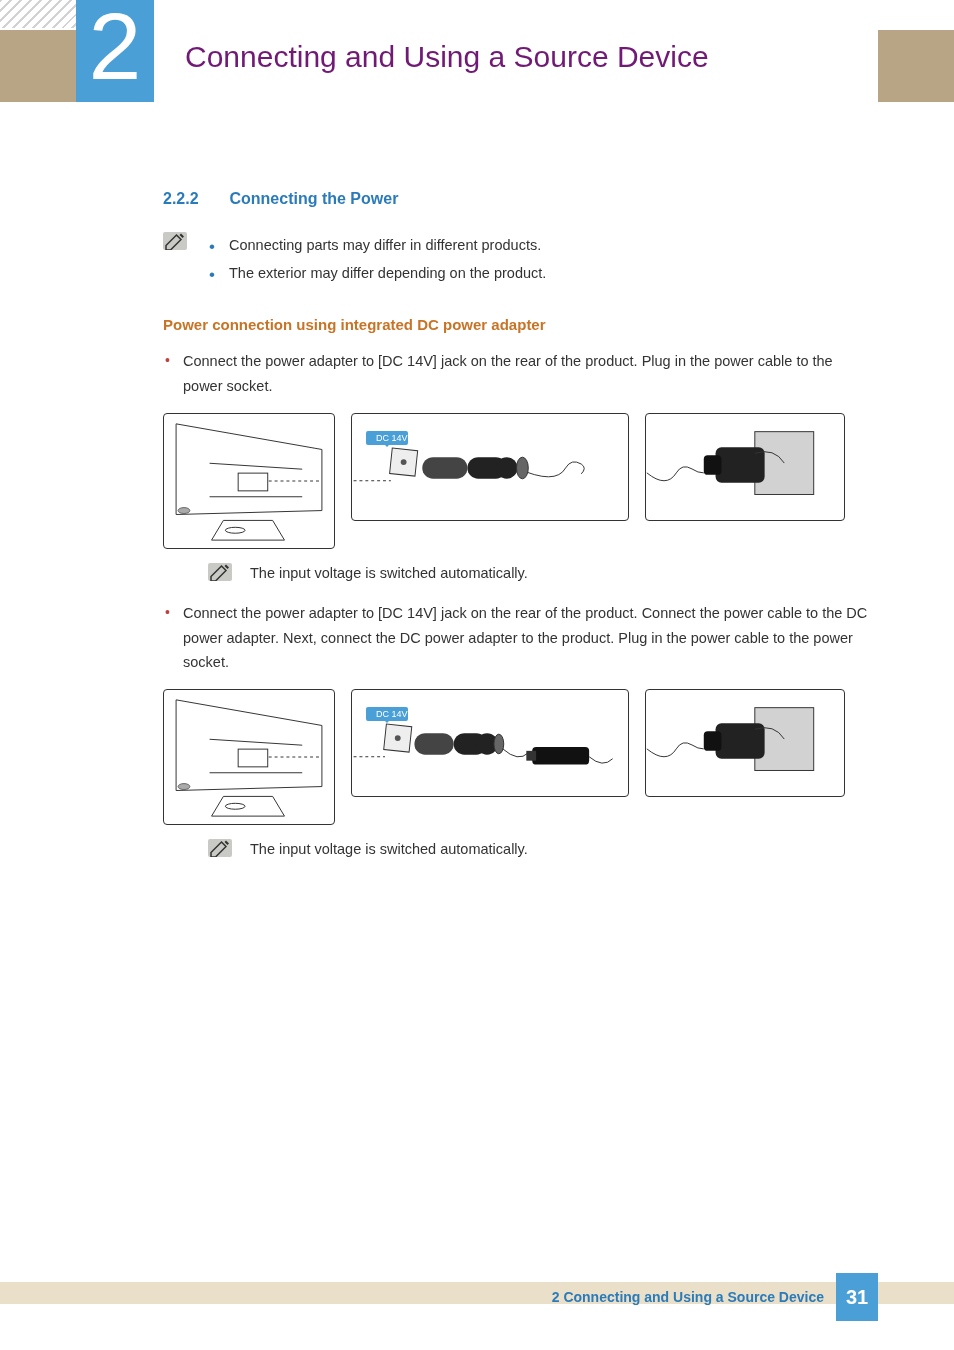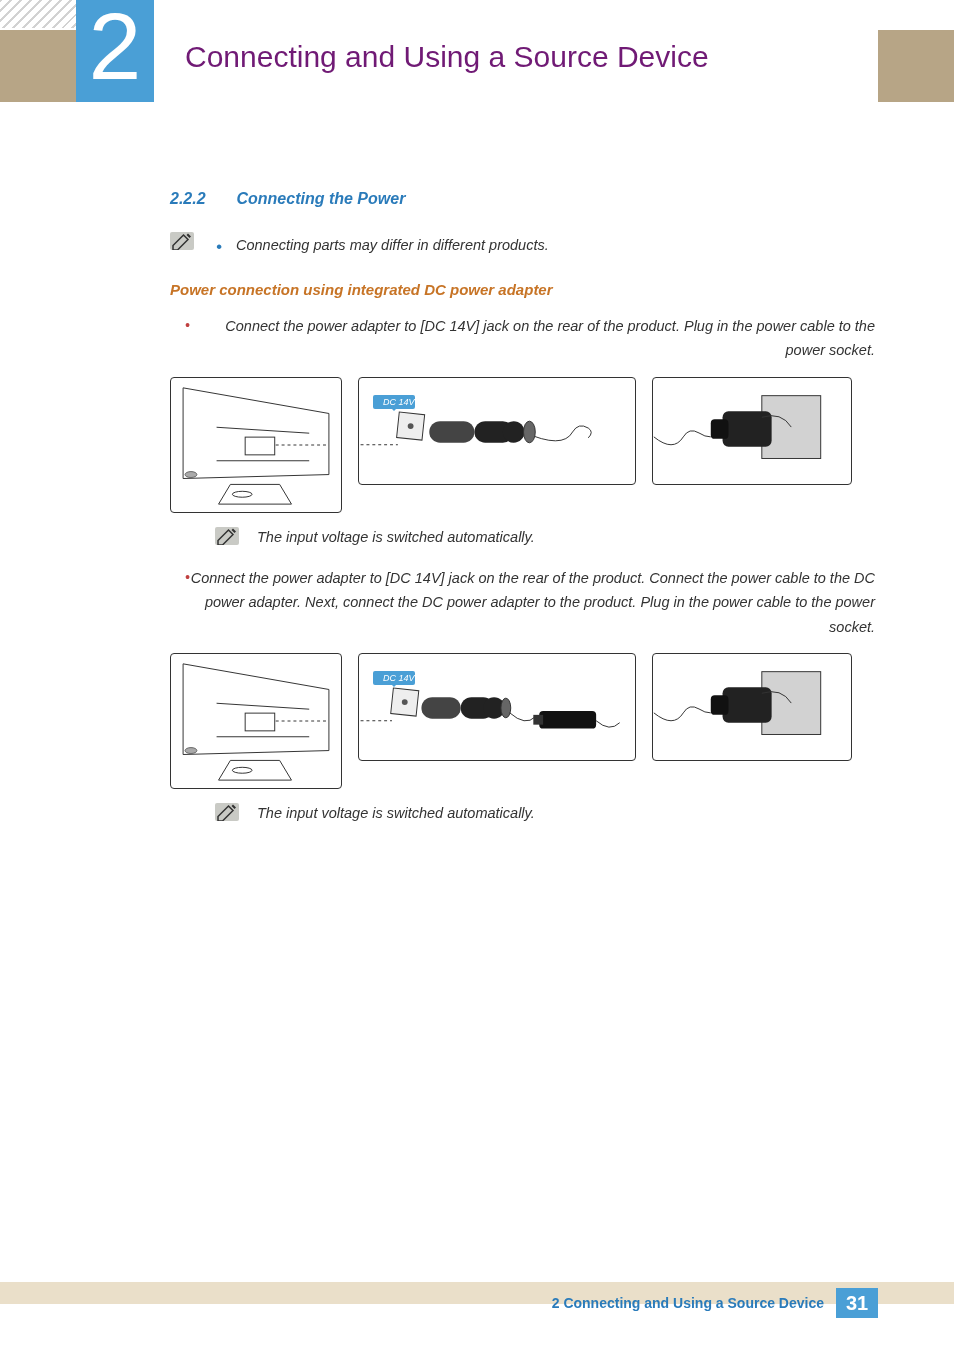--- a/index.html
+++ b/index.html
@@ -22,42 +22,42 @@
     position: absolute; top: 40px; left: 185px;
     font-size: 30px; font-weight: 500; color: #701a75;
   }
   .hatch {
     position: absolute; top: 0; left: 0; width: 76px; height: 28px;
     background: repeating-linear-gradient(135deg, #c7c7c7 0 2px, #fff 2px 7px);
     opacity: .8;
   }
 
   
-  .content { position: absolute; top: 190px; left: 170px; width: 705px; font-style: italic; }
+  .content { position: absolute; top: 190px; left: 163px; width: 705px; }
   .sec-num { color: #2a7bba; font-size: 16px; font-weight: 700; display: inline-block; width: 62px; }
   .sec-title { color: #2a7bba; font-size: 16px; font-weight: 700; }
 
   .note-row { display: flex; margin-top: 22px; }
   .note-icon {
     width: 24px; height: 18px; background: #c9cac5; border-radius: 2px;
     display: flex; align-items: center; justify-content: center;
     flex: 0 0 24px; margin-right: 18px; margin-top: 2px;
   }
   .pencil-icon { transform: rotate(0deg); }
   .note-text { flex: 1; font-size: 14.5px; line-height: 1.7; color: #333; }
 
   ul.bullets { list-style: none; padding: 0; }
   ul.bullets li { position: relative; padding-left: 24px; margin: 3px 0; font-size: 14.5px; line-height: 1.7; }
   ul.bullets li::before {
     content: "•"; position: absolute; left: 4px; top: 0;
     color: #2a7bba; font-size: 17px;
   }
 
-  .sub-head { color: #c77426; font-size: 15px; font-weight: 700; margin-top: 20px; }
-  .red-bullet { margin-top: 16px; text-align: right; }
+  .sub-head { color: #c77426; font-size: 15px; font-weight: 700; margin-top: 28px; }
+  .red-bullet { margin-top: 16px; }
   .red-bullet .item { display: flex; }
   .red-dot { flex: 0 0 20px; color: #c04040; font-size: 14px; line-height: 1.7; padding-left: 2px; }
   .red-dot::before { content: "•"; }
   .para { flex: 1; font-size: 14.5px; line-height: 1.7; color: #333; }
 
   
   .diagram-row { margin-top: 14px; display: flex; gap: 16px; align-items: flex-start; }
   .panel { border: 1px solid #333; border-radius: 4px; background: #fff; position: relative; }
   .panel.monitor { width: 172px; height: 136px; }
   .panel.mid { width: 278px; height: 108px; }
@@ -73,26 +73,26 @@
     content: ""; position: absolute; left: 50%; bottom: -6px; margin-left: -4px;
     border: 4px solid transparent; border-top-color: #4a9fd6;
   }
 
   .note-below { display: flex; margin-top: 12px; align-items: flex-start; padding-left: 45px; }
   .note-below .note-text { margin-top: 0; }
 
   
   .footer-band { position: absolute; left: 0; right: 0; bottom: 46px; height: 22px; background: #eadfc9; }
   .footer-content {
-    position: absolute; right: 76px; bottom: 32px; height: 30px;
+    position: absolute; right: 76px; bottom: 38px; height: 30px;
     display: flex; align-items: center;
   }
   .footer-text { color: #2a7bba; font-size: 14px; font-weight: 700; margin-right: 12px; }
   .page-badge {
-    background: #4a9fd6; color: #fff; height: 30px; min-width: 42px;
+    background: #4a9fd6; color: #fff; height: 48px; min-width: 42px;
     display: flex; align-items: center; justify-content: center;
     font-size: 20px; font-weight: 700; padding: 0 6px;
   }
 </style>
 </head>
 <body>
 
 <div class="page">
   <div class="hatch"></div>
   <div class="header-band"></div>
@@ -111,20 +111,21 @@
     <div class="note-row">
       <div class="note-icon">
         <svg class="pencil-icon" viewBox="0 0 16 12">
             <path d="M2 9l7-7 3 3-7 7H2V9z" fill="none" stroke="#333" stroke-width="1"></path>
             <path d="M12 1l2 2-1 1-2-2z" fill="#333"></path>
           </svg>
       </div>
       <div class="note-text">
         <ul class="bullets">
           <li>Connecting parts may differ in different products.</li>
+          <li>The exterior may differ depending on the product.</li>
         </ul>
       </div>
     </div>
 
     <div class="sub-head">Power connection using integrated DC power adapter</div>
     <div class="red-bullet">
       <div class="item">
         <div class="red-dot"></div>
         <div class="para">Connect the power adapter to [DC 14V] jack on the rear of the product. Plug in the power cable to the power socket.</div>
       </div>

